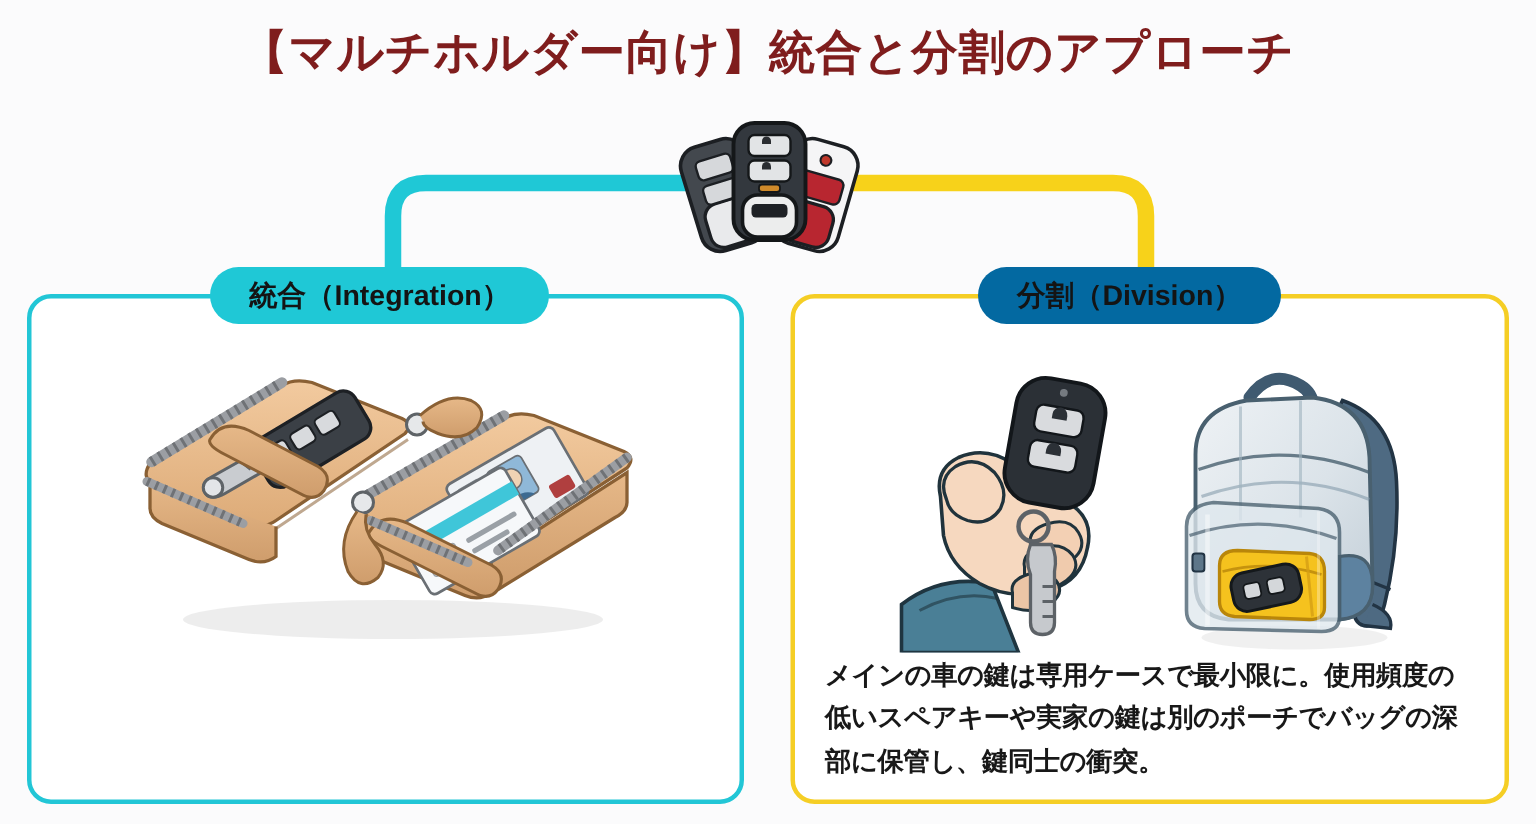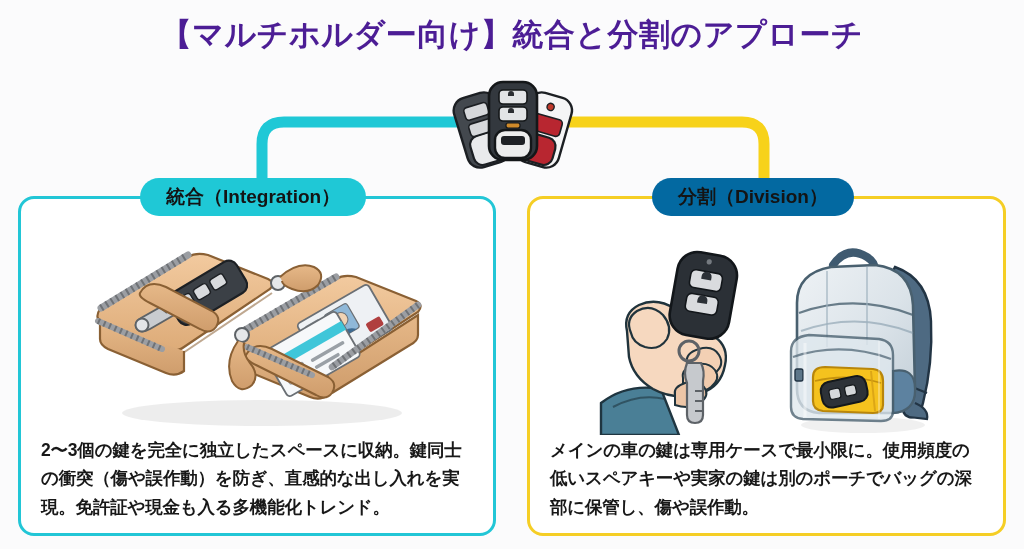--- a/index.html
+++ b/index.html
@@ -18,21 +18,21 @@
   
   .title {
     position: absolute;
     top: 16px;
     left: 0;
     width: 1024px;
     text-align: center;
     font-size: 31px;
     font-weight: bold;
     letter-spacing: 0.5px;
-    color: #4c1d95;
+    color: #7f1d1d;
     line-height: 1.25;
     white-space: nowrap;
   }
 
   
   .keycluster {
     position: absolute;
     left: 448px;
     top: 78px;
     width: 130px;
@@ -225,21 +225,20 @@
       <path d="M155 112 L220 140" stroke="#9b9ea3" stroke-width="6" stroke-linecap="round"></path>
       <path d="M155 112 L220 140" stroke="#6f7276" stroke-width="6" stroke-dasharray="2 4"></path>
 
       <circle cx="150" cy="100" r="7" fill="#e6e8ea" stroke="#5e6367" stroke-width="2"></circle>
       <path d="M146 106 Q132 126 140 146 Q148 160 160 150 Q168 140 158 128 Q150 118 152 108" fill="url(#leatherDark)" stroke="#8a6034" stroke-width="2"></path>
       <circle cx="186" cy="48" r="7" fill="#e6e8ea" stroke="#5e6367" stroke-width="2"></circle>
       <path d="M188 42 Q206 26 222 32 Q234 38 226 50 Q216 60 200 54 Q190 50 190 46" fill="url(#leatherDark)" stroke="#8a6034" stroke-width="2"></path>
     </svg>
   </div>
 
-  <div class="desc">2〜3個の鍵を完全に独立したスペースに収納。鍵同士の衝突（傷や誤作動）を防ぎ、直感的な出し入れを実現。免許証や現金も入る多機能化トレンド。</div>
 </div>
 
 <div class="card card-right">
 
   <div class="illus illus-right">
 
     <svg width="186" height="200" viewBox="0 0 186 200" aria-hidden="true">
 
       <path d="M18 200 L18 168 Q44 148 78 154 L96 200 Z" fill="#4a7f96" stroke="#1f3540" stroke-width="2.4"></path>
       <path d="M30 172 Q56 158 82 164" fill="none" stroke="#1f3540" stroke-width="2" opacity="0.6"></path>
@@ -306,18 +305,18 @@
         </g>
       </g>
 
       <path d="M30 108 L30 182" stroke="#ffffff" stroke-width="3" opacity="0.45"></path>
       <path d="M104 106 L104 184" stroke="#ffffff" stroke-width="2" opacity="0.3"></path>
 
       <path d="M140 168 Q154 174 152 184 L134 182" fill="#4e6a82" stroke="#223444" stroke-width="2.2"></path>
     </svg>
   </div>
 
-  <div class="desc">メインの車の鍵は専用ケースで最小限に。使用頻度の低いスペアキーや実家の鍵は別のポーチでバッグの深部に保管し、傷や誤作動。</div>
+  <div class="desc">メインの車の鍵は専用ケースで最小限に。使用頻度の低いスペアキーや実家の鍵は別のポーチでバッグの深部に保管し、鍵同士の衝突。</div>
 </div>
 
 <div class="badge badge-left">統合（Integration）</div>
 
 <div class="badge badge-right">分割（Division）</div>
 
 </body></html>

